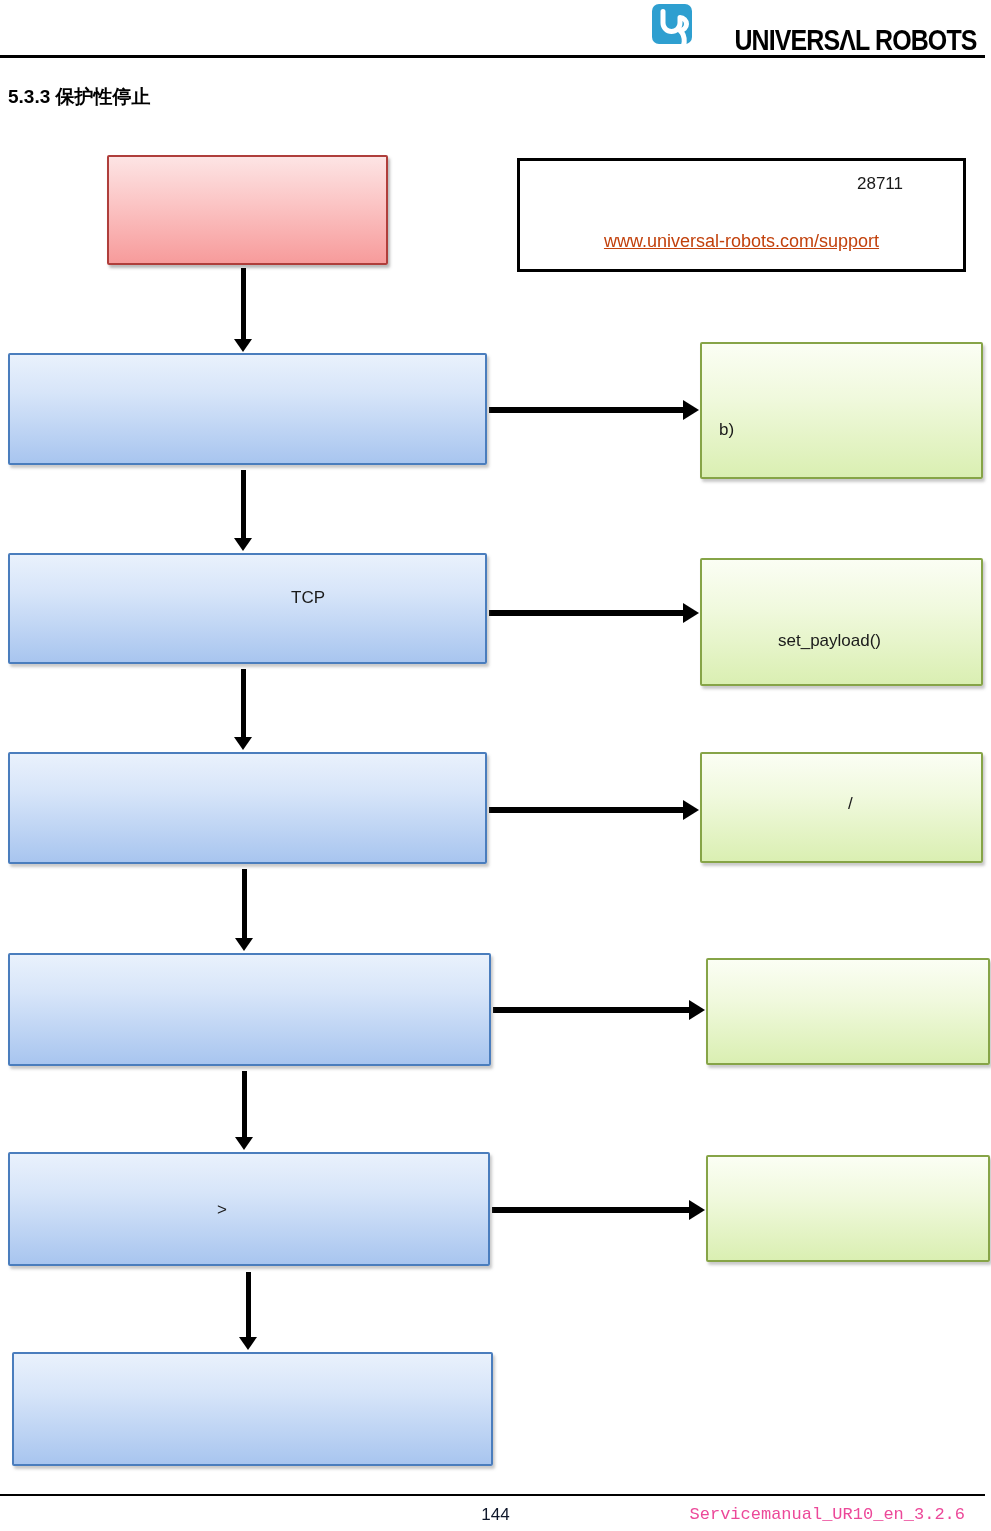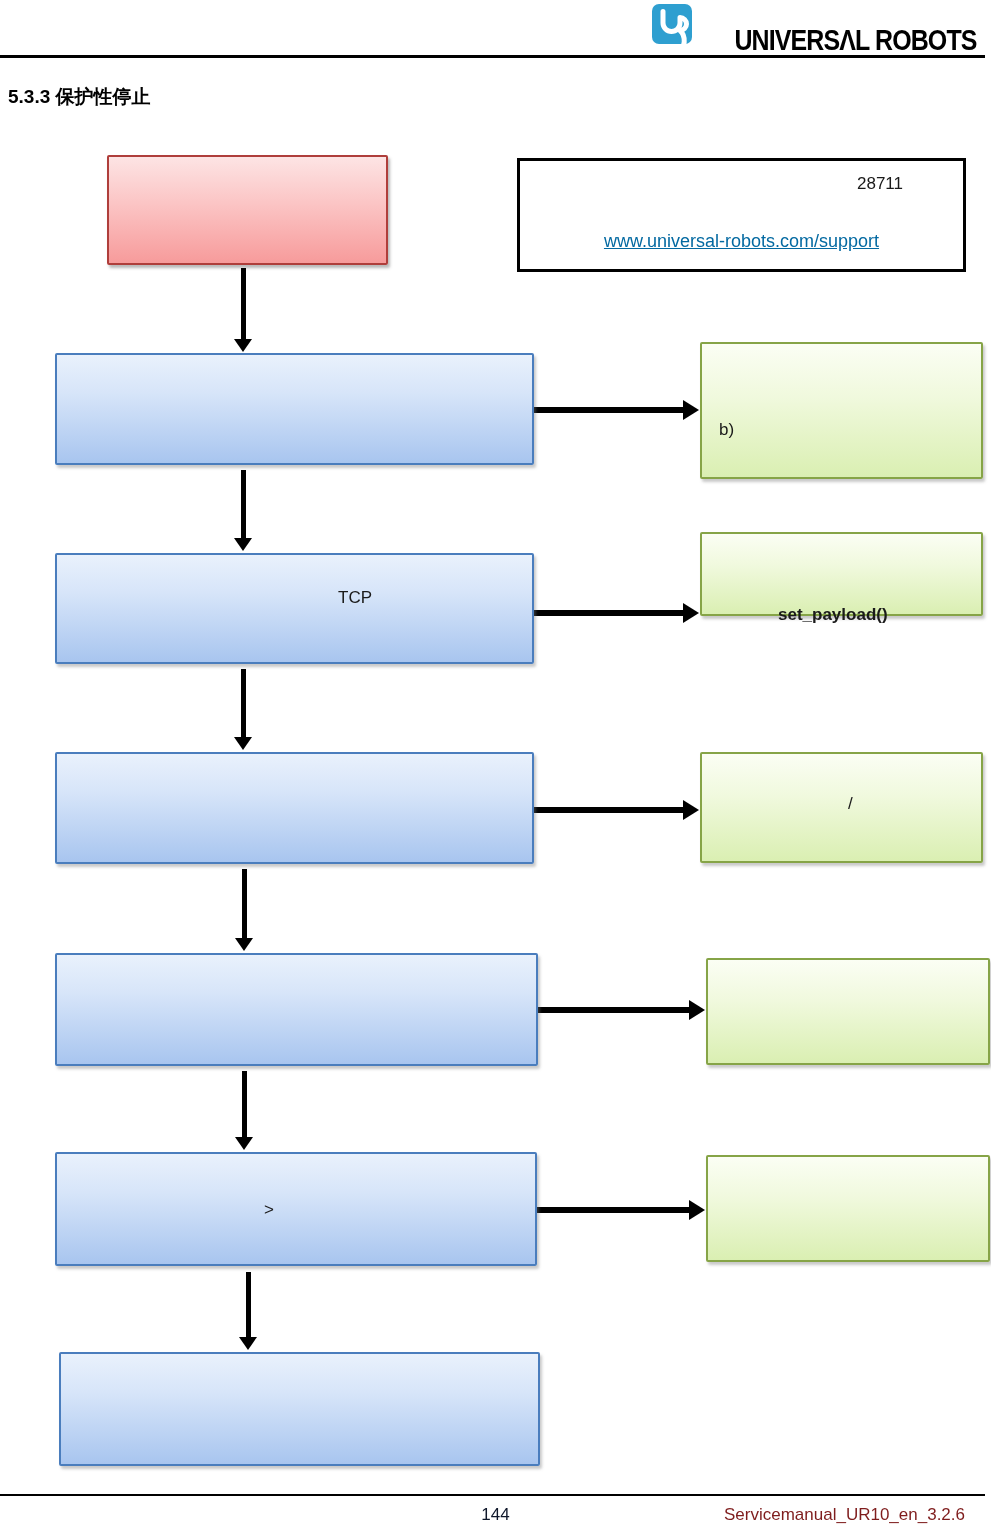--- a/index.html
+++ b/index.html
@@ -57,42 +57,41 @@
     position: absolute;
     right: 60px; top: 13px;
     font-size: 17px;
     color: #1a1a1a;
   }
   .support-link {
     position: absolute;
     left: 0; right: 0; top: 70px;
     text-align: center;
     font-size: 18px;
-    color: #0369a1;
+    color: #c2410c;
     text-decoration: underline;
     cursor: pointer;
   }
 
   
   .flow-box {
     position: absolute;
     border-radius: 2px;
     font-size: 17px;
     color: #1a1a1a;
   }
   .alert-box {
     background: linear-gradient(to bottom, #fde4e4 0%, #fbc4c4 45%, #f79b9b 100%);
     border: 2px solid #af3e3b;
     box-shadow: 2px 3px 3px rgba(100,100,100,0.45);
   }
   .step-box {
     background: linear-gradient(to bottom, #e9f1fc 0%, #d7e5f9 35%, #a8c5ef 100%);
     border: 2px solid #4a7dbd;
     box-shadow: 2px 3px 3px rgba(120,120,120,0.40);
-    margin-left: 47px;
   }
   .note-box {
     background: linear-gradient(to bottom, #fbfef4 0%, #f0f9dd 40%, #daefb2 100%);
     border: 2px solid #86a447;
     box-shadow: 2px 3px 3px rgba(120,120,120,0.40);
   }
   .box-label { position: absolute; white-space: nowrap; }
 
   
   .v-arrow {
@@ -133,21 +132,22 @@
     position: absolute;
     left: 0; right: 0; top: 1505px;
     text-align: center;
     font-size: 17px;
     color: #0f172a;
   }
   .doc-title {
     position: absolute;
     right: 26px; top: 1505px;
     font-size: 17px;
-    color: #7f1d1d;
+    color: #ec4899;
+    font-family: Liberation Mono, monospace;
   }
 </style>
 </head>
 <body>
 
 <div class="page">
 
   <div class="brand">
     <span class="brand-icon">
       <svg width="44" height="50" viewBox="0 0 44 50">
@@ -198,21 +198,21 @@
   <div class="flow-box step-box" style="left:8px; top:1152px; width:482px; height:114px;">
     <span class="box-label" style="left:207px; top:46px;">&gt;</span>
   </div>
   <div class="flow-box step-box" style="left:12px; top:1352px; width:481px; height:114px;">
     <span class="box-label" style="left:230px; top:46px;"></span>
   </div>
 
   <div class="flow-box note-box" style="left:700px; top:342px; width:283px; height:137px;">
     <span class="box-label" style="left:17px; top:76px;">b)</span>
   </div>
-  <div class="flow-box note-box" style="left:700px; top:532px; width:283px; height:84px;font-weight:bold;">
+  <div class="flow-box note-box" style="left:700px; top:558px; width:283px; height:128px;">
     <span class="box-label" style="left:76px; top:71px;">set_payload()</span>
   </div>
   <div class="flow-box note-box" style="left:700px; top:752px; width:283px; height:111px;">
     <span class="box-label" style="left:146px; top:40px;">/</span>
   </div>
   <div class="flow-box note-box" style="left:706px; top:958px; width:284px; height:107px;">
     <span class="box-label" style="left:130px; top:42px;"></span>
   </div>
   <div class="flow-box note-box" style="left:706px; top:1155px; width:284px; height:107px;">
     <span class="box-label" style="left:130px; top:42px;"></span>

